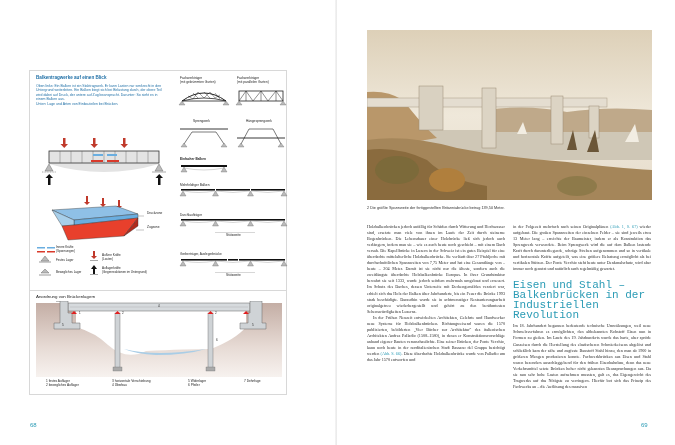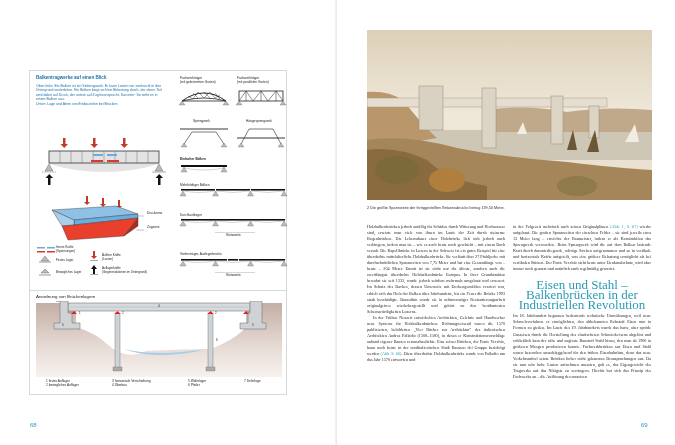--- a/index.html
+++ b/index.html
@@ -44,22 +44,22 @@
   
   .photo { position: absolute; left: 30px; top: 30px; width: 285px; height: 170px; overflow: hidden;
            background: linear-gradient(to bottom, #e6d9c3 0%, #ece4d4 30%, #e3d7c1 55%, #c9b28a 62%, #b69a6c 75%, #8f7448 88%, #a48a5e 100%); }
   .caption { position: absolute; left: 30px; top: 206px; font-family: "Liberation Sans", sans-serif;
              font-size: 3.8px; color: #333; white-space: nowrap; }
   .col { position: absolute; top: 224px; width: 138px; font-family: "Liberation Serif", serif;
          font-size: 4.2px; line-height: 6.05px; color: #2a2a2a; text-align: justify; }
   .col p { margin: 0; }
   .col p.indent { text-indent: 6px; }
   .ref { color: #2a9bb5; }
-  .section-heading { font-family: Liberation Serif, serif; font-size: 13px; line-height: 10px;
-                     color: #2a9bb5; margin: 8px 0 3px 0; text-align: center; }
+  .section-heading { font-family: Liberation Mono, monospace; font-size: 11px; line-height: 10px;
+                     color: #2a9bb5; margin: 8px 0 3px 0; text-align: left; }
 </style>
 </head>
 <body>
 
 <div class="page page-left">
 
   <div class="info-box">
     <div class="info-title">Balkentragwerke auf einen Blick</div>
     <div class="info-text" style="white-space: pre-line;">Oben links: Ein Balken ist ein Stabtragwerk. Er kann Lasten nur senkrecht in den Untergrund weiterleiten. Ein Balken biegt sich bei Belastung durch, der obere Teil wird dabei auf Druck, der untere auf Zug beansprucht. Darunter: So sieht es in einem Balken aus.
 Unten: Lage und Arten von Einbauteilen bei Brücken.</div>

